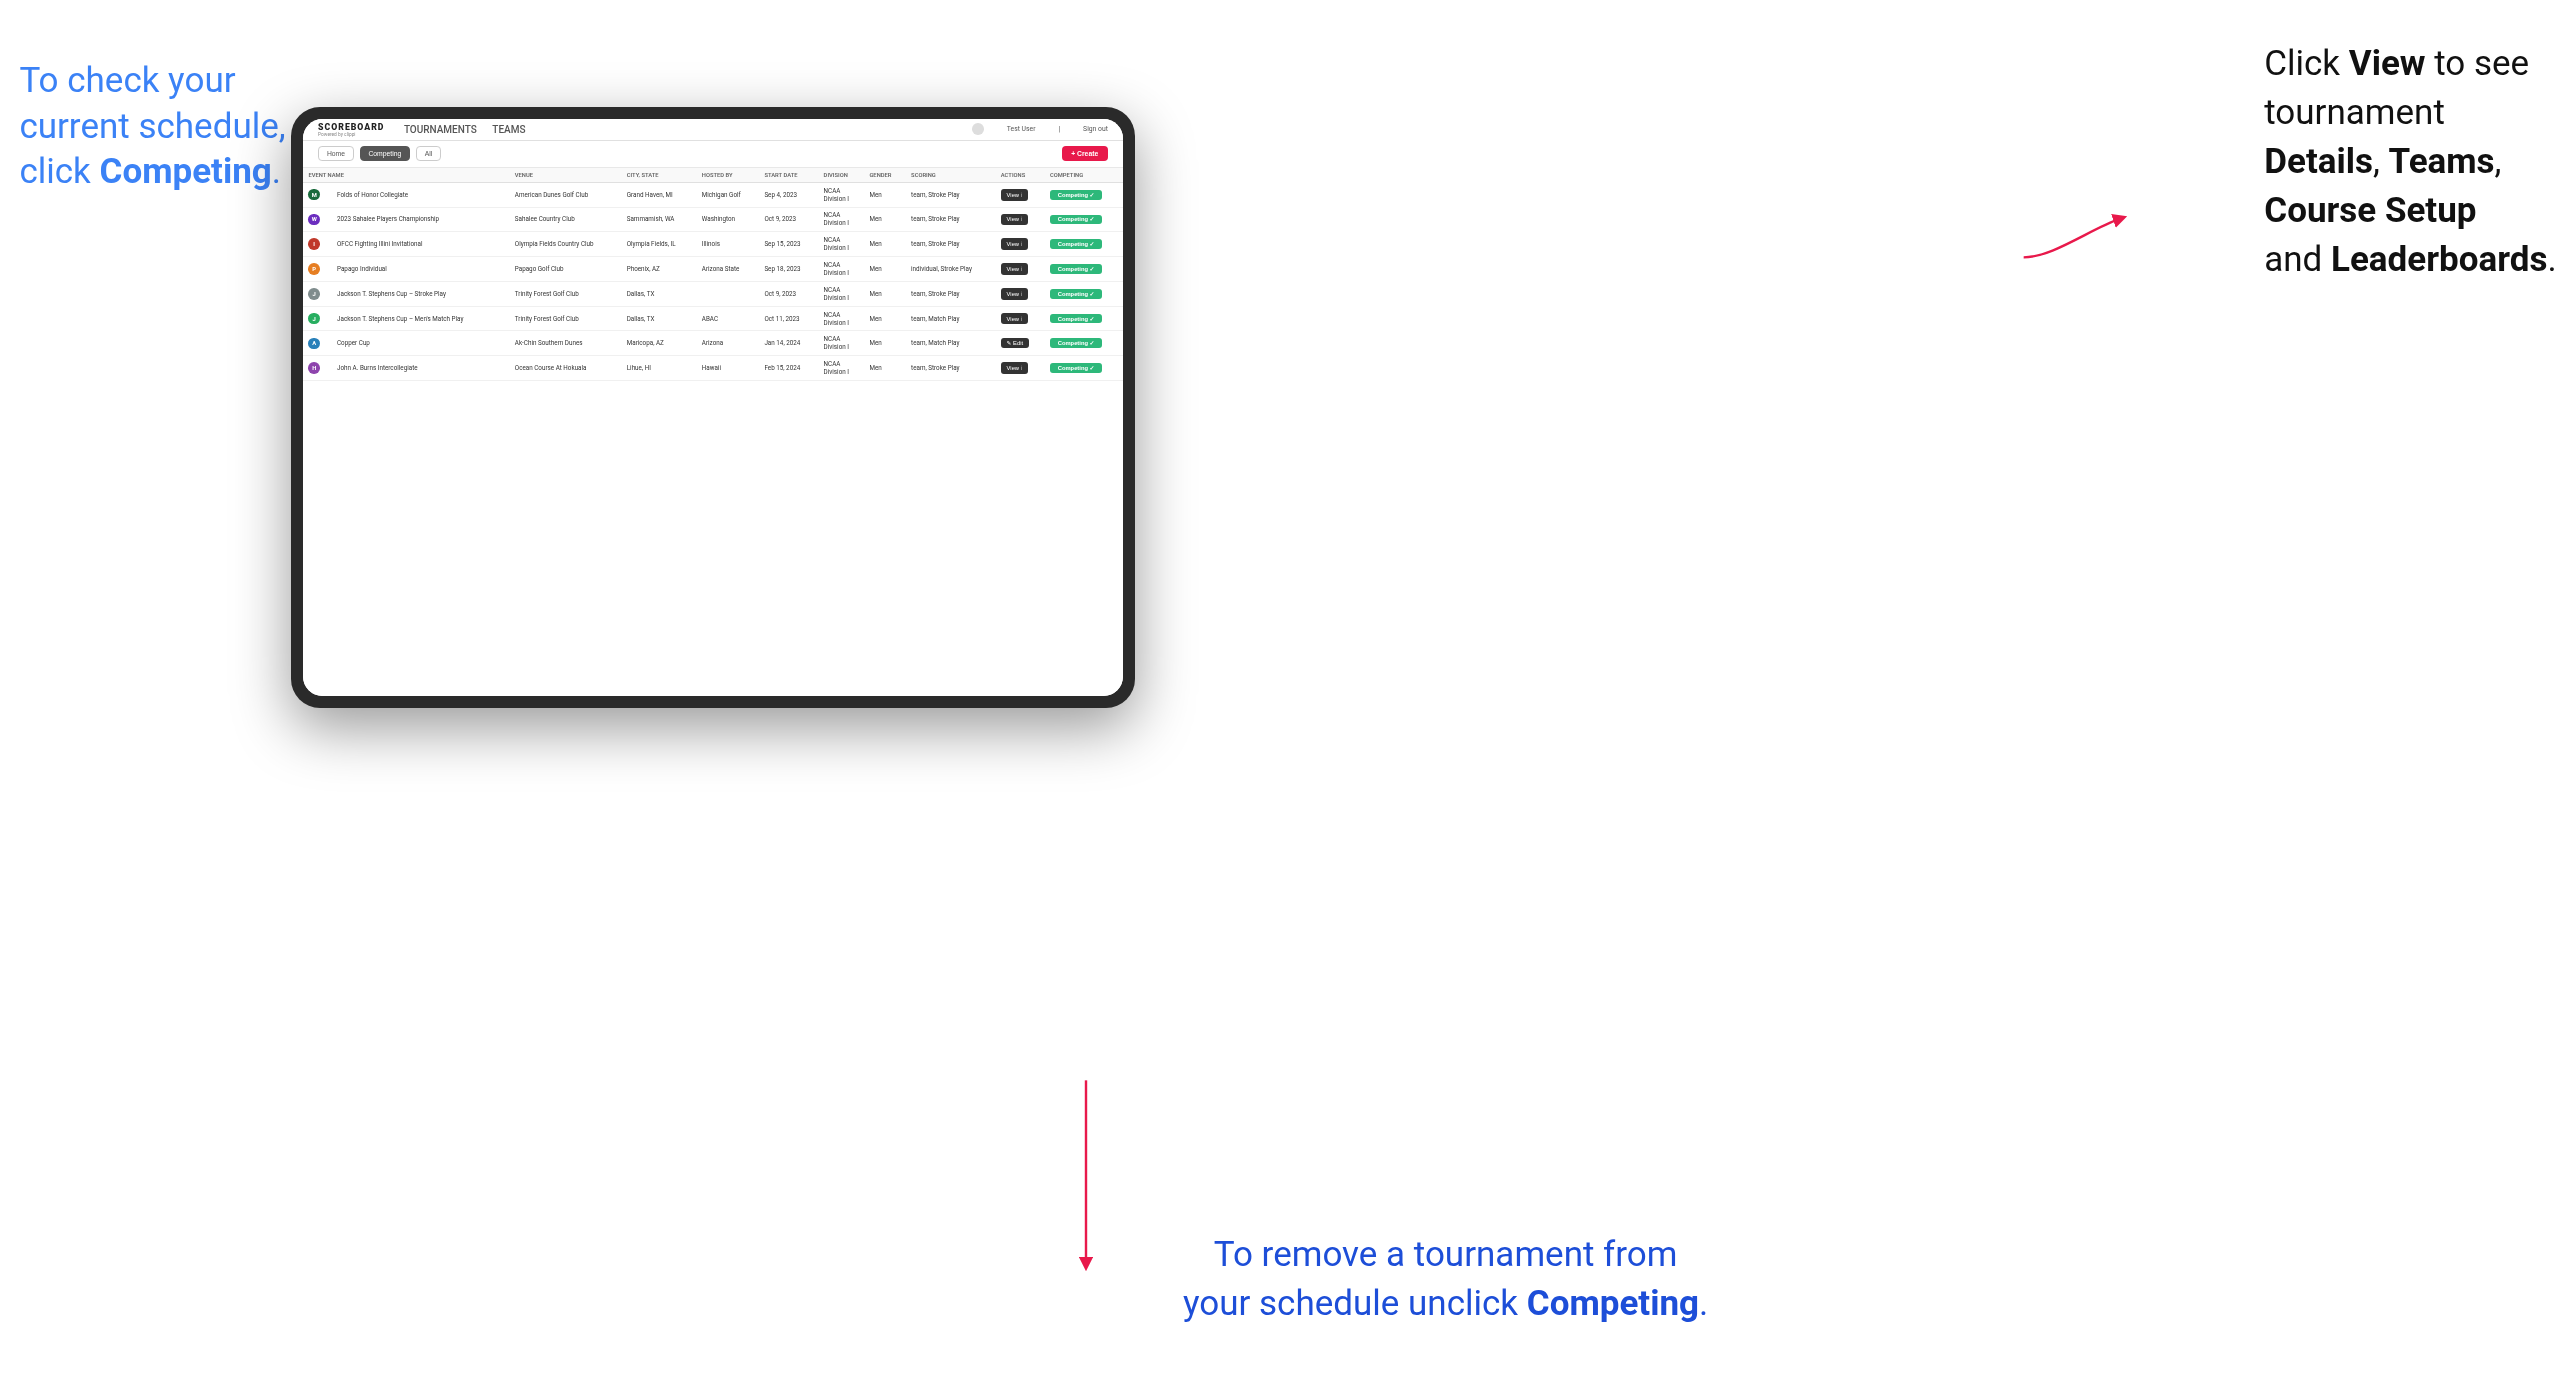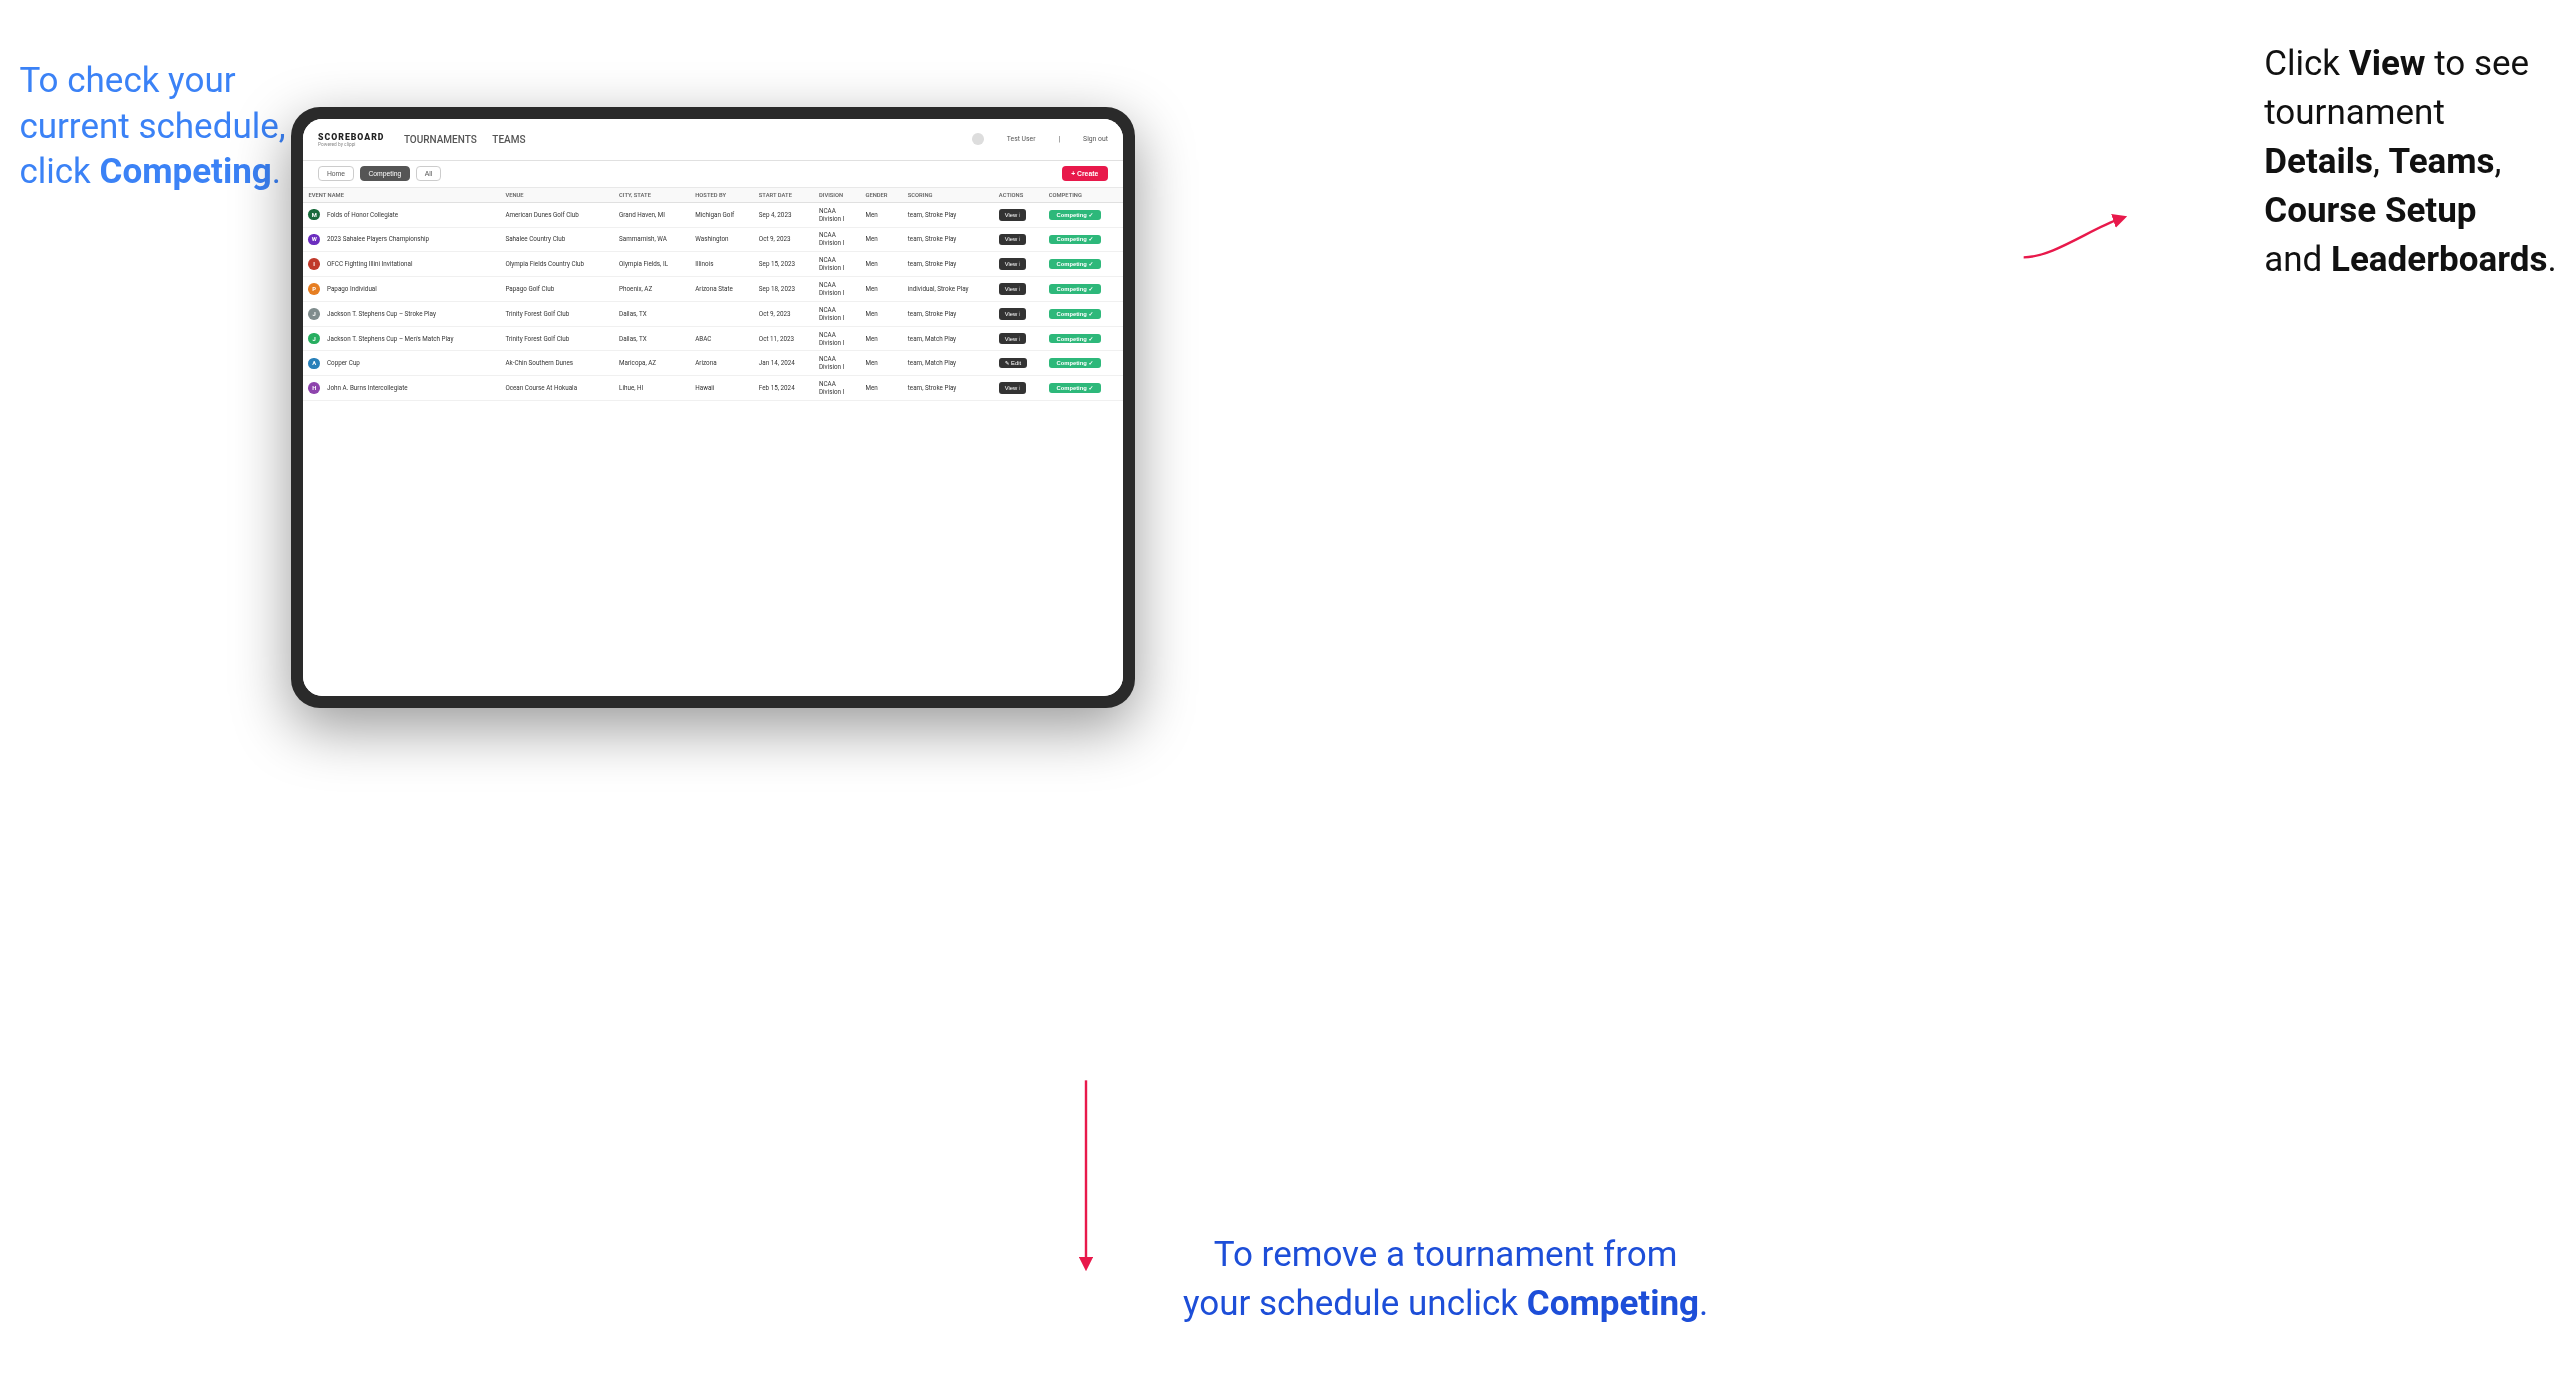--- a/index.html
+++ b/index.html
@@ -65,21 +65,21 @@
       display: flex;
       flex-direction: column;
     }
 
     
     .nav-bar {
       background: #fff;
       display: flex;
       align-items: center;
       padding: 0 15.5px;
-      height: 42px;
+      height: 22px;
       border-bottom: 1px solid #e0e0e0;
       flex-shrink: 0;
     }
     .nav-logo {
       display: flex;
       flex-direction: column;
       margin-right: 19.4px;
     }
     .nav-logo-title {
       font-size: 8.7px;
@@ -179,21 +179,21 @@
     }
     tbody td {
       padding: 3.9px 5.8px;
       color: #333;
       font-size: 6.3px;
       vertical-align: middle;
     }
     .event-cell {
       display: flex;
       align-items: center;
-      gap: 7px;
+      gap: 17px;
     }
     .team-icon {
       width: 11.6px;
       height: 11.6px;
       border-radius: 50%;
       display: flex;
       align-items: center;
       justify-content: center;
       font-size: 5.8px;
       font-weight: bold;

